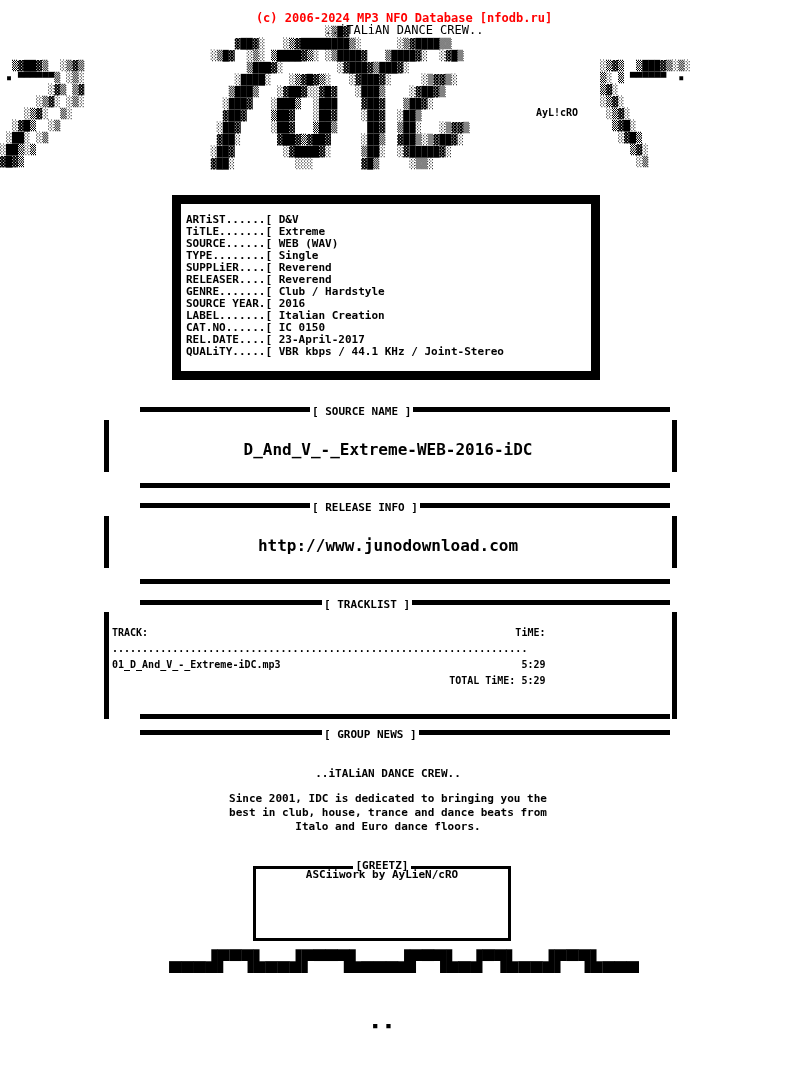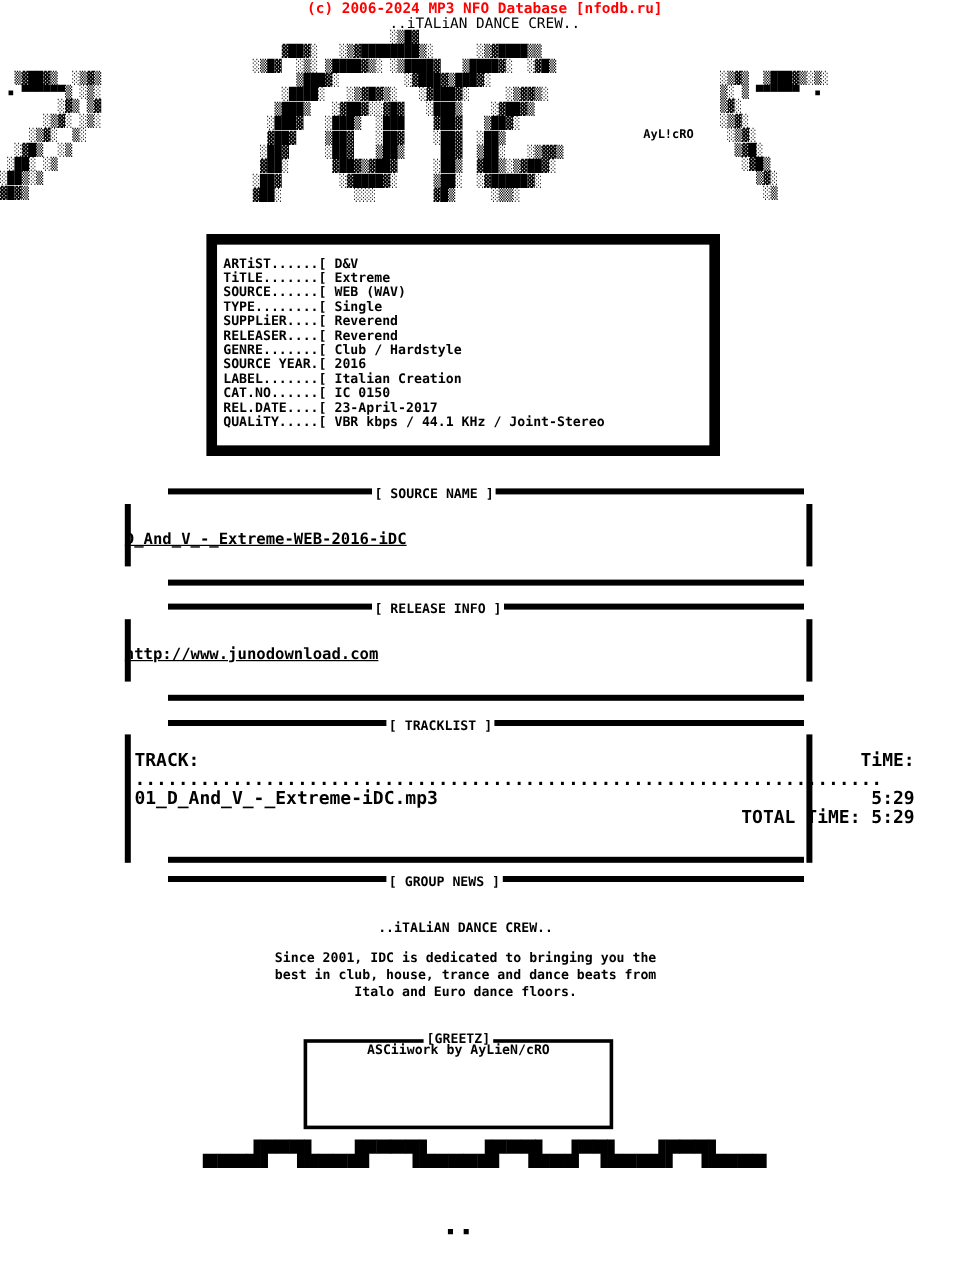--- a/index.html
+++ b/index.html
@@ -9,21 +9,21 @@
     font-family:"DejaVu Sans Mono","Liberation Mono",monospace;
     color:#000000;
   }
   .page{position:relative;width:808px;height:1068px;background:#fff;}
 
   
   .hdr{
     text-align:center;
     font-size:12px;
     line-height:12px;
-    padding-top:1px;
+    padding-top:12px;
     letter-spacing:0px;
   }
   .hdr .red{color:#FF0000;font-weight:bold;}
   .hdr .sub{color:#000;}
 
   
   .art{
     position:absolute;
     left:0; top:26px;
     width:808px;
@@ -77,23 +77,23 @@
     position:absolute;
     white-space:pre;
     font-size:11px;line-height:12px;font-weight:bold;
     font-family:"DejaVu Sans Mono","Liberation Mono",monospace;
     background:#fff;
     padding:0 2px;
   }
   .sec-body{
     position:absolute;
     white-space:pre;
-    font-size:13px;line-height:14px;font-weight:bold;
-    font-family:"DejaVu Sans Mono","Liberation Mono",monospace;
-    text-decoration:underline;
+    font-size:16px;line-height:14px;font-weight:bold;
+    text-align:center;
+    font-family:"DejaVu Sans Mono","Liberation Mono",monospace;
   }
 
   .rule{
     position:absolute;
     background:#000;
     height:5px;
   }
   .vrule{
     position:absolute;background:#000;width:5px;
   }
@@ -120,21 +120,21 @@
     left:253px; top:882px; width:258px;
     text-align:center;
     white-space:pre;
     font-size:11px;line-height:15px;font-weight:bold;
     font-family:"DejaVu Sans Mono","Liberation Mono",monospace;
   }
 
   .tl{
     position:absolute;
     white-space:pre;
-    font-size:15px;line-height:16px;font-weight:bold;
+    font-size:10px;line-height:16px;font-weight:bold;
     font-family:"DejaVu Sans Mono","Liberation Mono",monospace;
   }
 
   .news{
     position:absolute;
     white-space:pre;
     text-align:center;
     font-size:11px;line-height:14px;font-weight:bold;
     font-family:"DejaVu Sans Mono","Liberation Mono",monospace;
   }

